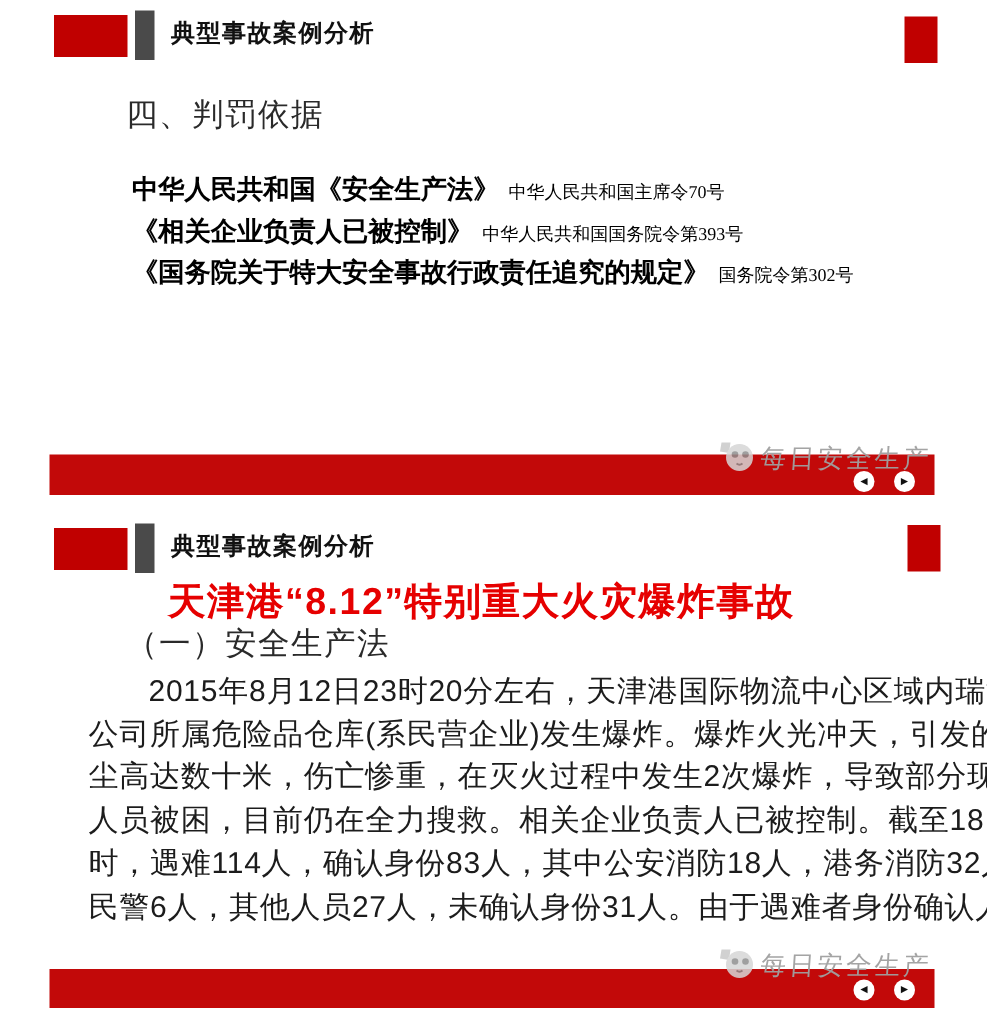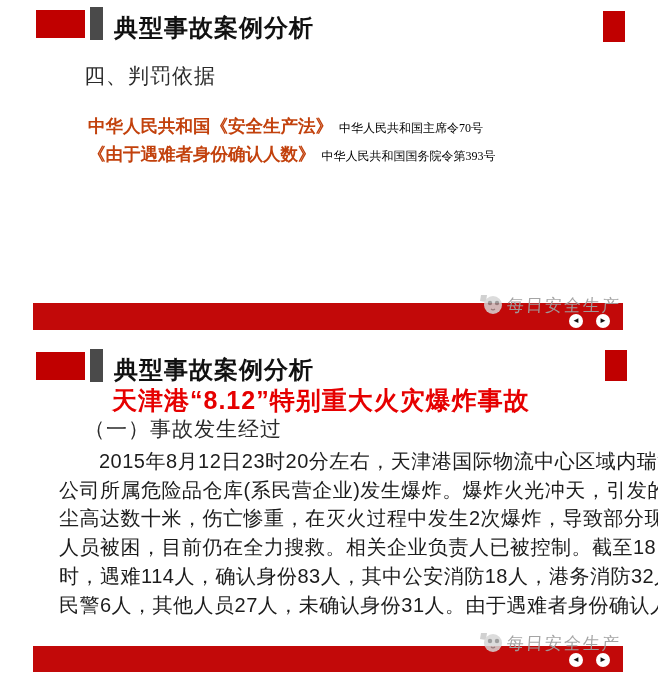--- a/index.html
+++ b/index.html
@@ -18,29 +18,29 @@
     background:#ffffff;
     overflow:hidden;
     font-family:"Liberation Sans", sans-serif;
     color:var(--text_dark);
   }
   .abs{position:absolute;}
 
   
   .hdr-red{width:49px;height:28px;background:var(--brand_red);}
   .hdr-gray{width:13px;height:33px;background:var(--header_gray);}
-  .hdr-title{font-size:24px;font-weight:700;letter-spacing:1px;color:#111;}
+  .hdr-title{font-size:16px;font-weight:700;letter-spacing:1px;color:#111;}
   .corner-red{width:22px;height:31px;background:var(--brand_red);}
 
   .section-title{font-size:21px;font-weight:500;color:#2a2a2a;letter-spacing:1px;}
 
   
   .laws{width:545px;font-family:"Liberation Serif", serif;}
   .law-row{line-height:25.5px;white-space:nowrap;}
-  .law-name{font-size:17.5px;font-weight:600;color:#c2410c;}
+  .law-name{font-size:17.5px;font-weight:600;color:#000000;}
   .law-decree{font-size:12px;font-weight:400;color:#000000;margin-left:6px;}
 
   
   .accident-title{font-size:25px;font-weight:700;color:var(--accent_red);letter-spacing:1px;white-space:nowrap;}
   .body-text{width:572px;font-size:20px;line-height:28.7px;color:#1c1c1c;letter-spacing:0.5px;}
   .body-line{white-space:nowrap;}
   .body-line.indent{text-indent:2em;}
 
   
   .band{left:33px;width:590px;height:27px;background:var(--band_red);z-index:5;}
@@ -68,21 +68,24 @@
     <div class="abs hdr-title" style="left:114px;top:12px;">典型事故案例分析</div>
     <div class="abs corner-red" style="left:603px;top:11px;"></div>
 
     <div class="abs section-title" style="left:84px;top:62px;">四、判罚依据</div>
 
     <div class="abs laws" style="left:88px;top:114px;">
       <div class="law-row">
         <span class="law-name">中华人民共和国《安全生产法》</span><span class="law-decree">中华人民共和国主席令70号</span>
       </div>
       <div class="law-row">
-        <span class="law-name">《由于遇难者身份确认人数》</span><span class="law-decree">中华人民共和国国务院令第393号</span>
+        <span class="law-name">《相关企业负责人已被控制》</span><span class="law-decree">中华人民共和国国务院令第393号</span>
+      </div>
+      <div class="law-row">
+        <span class="law-name">《国务院关于特大安全事故行政责任追究的规定》</span><span class="law-decree">国务院令第302号</span>
       </div>
     </div>
 
     <div class="abs band" style="top:303px;"></div>
 
     <div class="abs wm" style="left:478px;top:291px;">
       <svg class="wm-logo abs" style="left:0;top:2px;" viewBox="0 0 26 24">
         <path d="M3 2 L9 2 L8 9 L2 8 Z" fill="#c9c9c9"></path>
         <circle cx="15" cy="12" r="9" fill="#d6d6d6"></circle>
         <circle cx="12" cy="10" r="2.2" fill="#8f8f8f"></circle>
@@ -100,21 +103,21 @@
   </div>
 
   <div>
     <div class="abs hdr-red" style="left:36px;top:352px;"></div>
     <div class="abs hdr-gray" style="left:90px;top:349px;"></div>
     <div class="abs hdr-title" style="left:114px;top:354px;">典型事故案例分析</div>
     <div class="abs corner-red" style="left:605px;top:350px;"></div>
 
     <div class="abs accident-title" style="left:112px;top:384px;">天津港“8.12”特别重大火灾爆炸事故</div>
 
-    <div class="abs section-title" style="left:84px;top:415px;">（一）事故发生经过</div>
+    <div class="abs section-title" style="left:84px;top:415px;">（一）安全生产法</div>
 
     <div class="abs body-text" style="left:59px;top:447px;">
       <div class="body-line indent">2015年8月12日23时20分左右，天津港国际物流中心区域内瑞海</div>
       <div class="body-line">公司所属危险品仓库(系民营企业)发生爆炸。爆炸火光冲天，引发的烟</div>
       <div class="body-line">尘高达数十米，伤亡惨重，在灭火过程中发生2次爆炸，导致部分现场</div>
       <div class="body-line">人员被困，目前仍在全力搜救。相关企业负责人已被控制。截至18日9</div>
       <div class="body-line">时，遇难114人，确认身份83人，其中公安消防18人，港务消防32人，</div>
       <div class="body-line">民警6人，其他人员27人，未确认身份31人。由于遇难者身份确认人数</div>
     </div>
 

